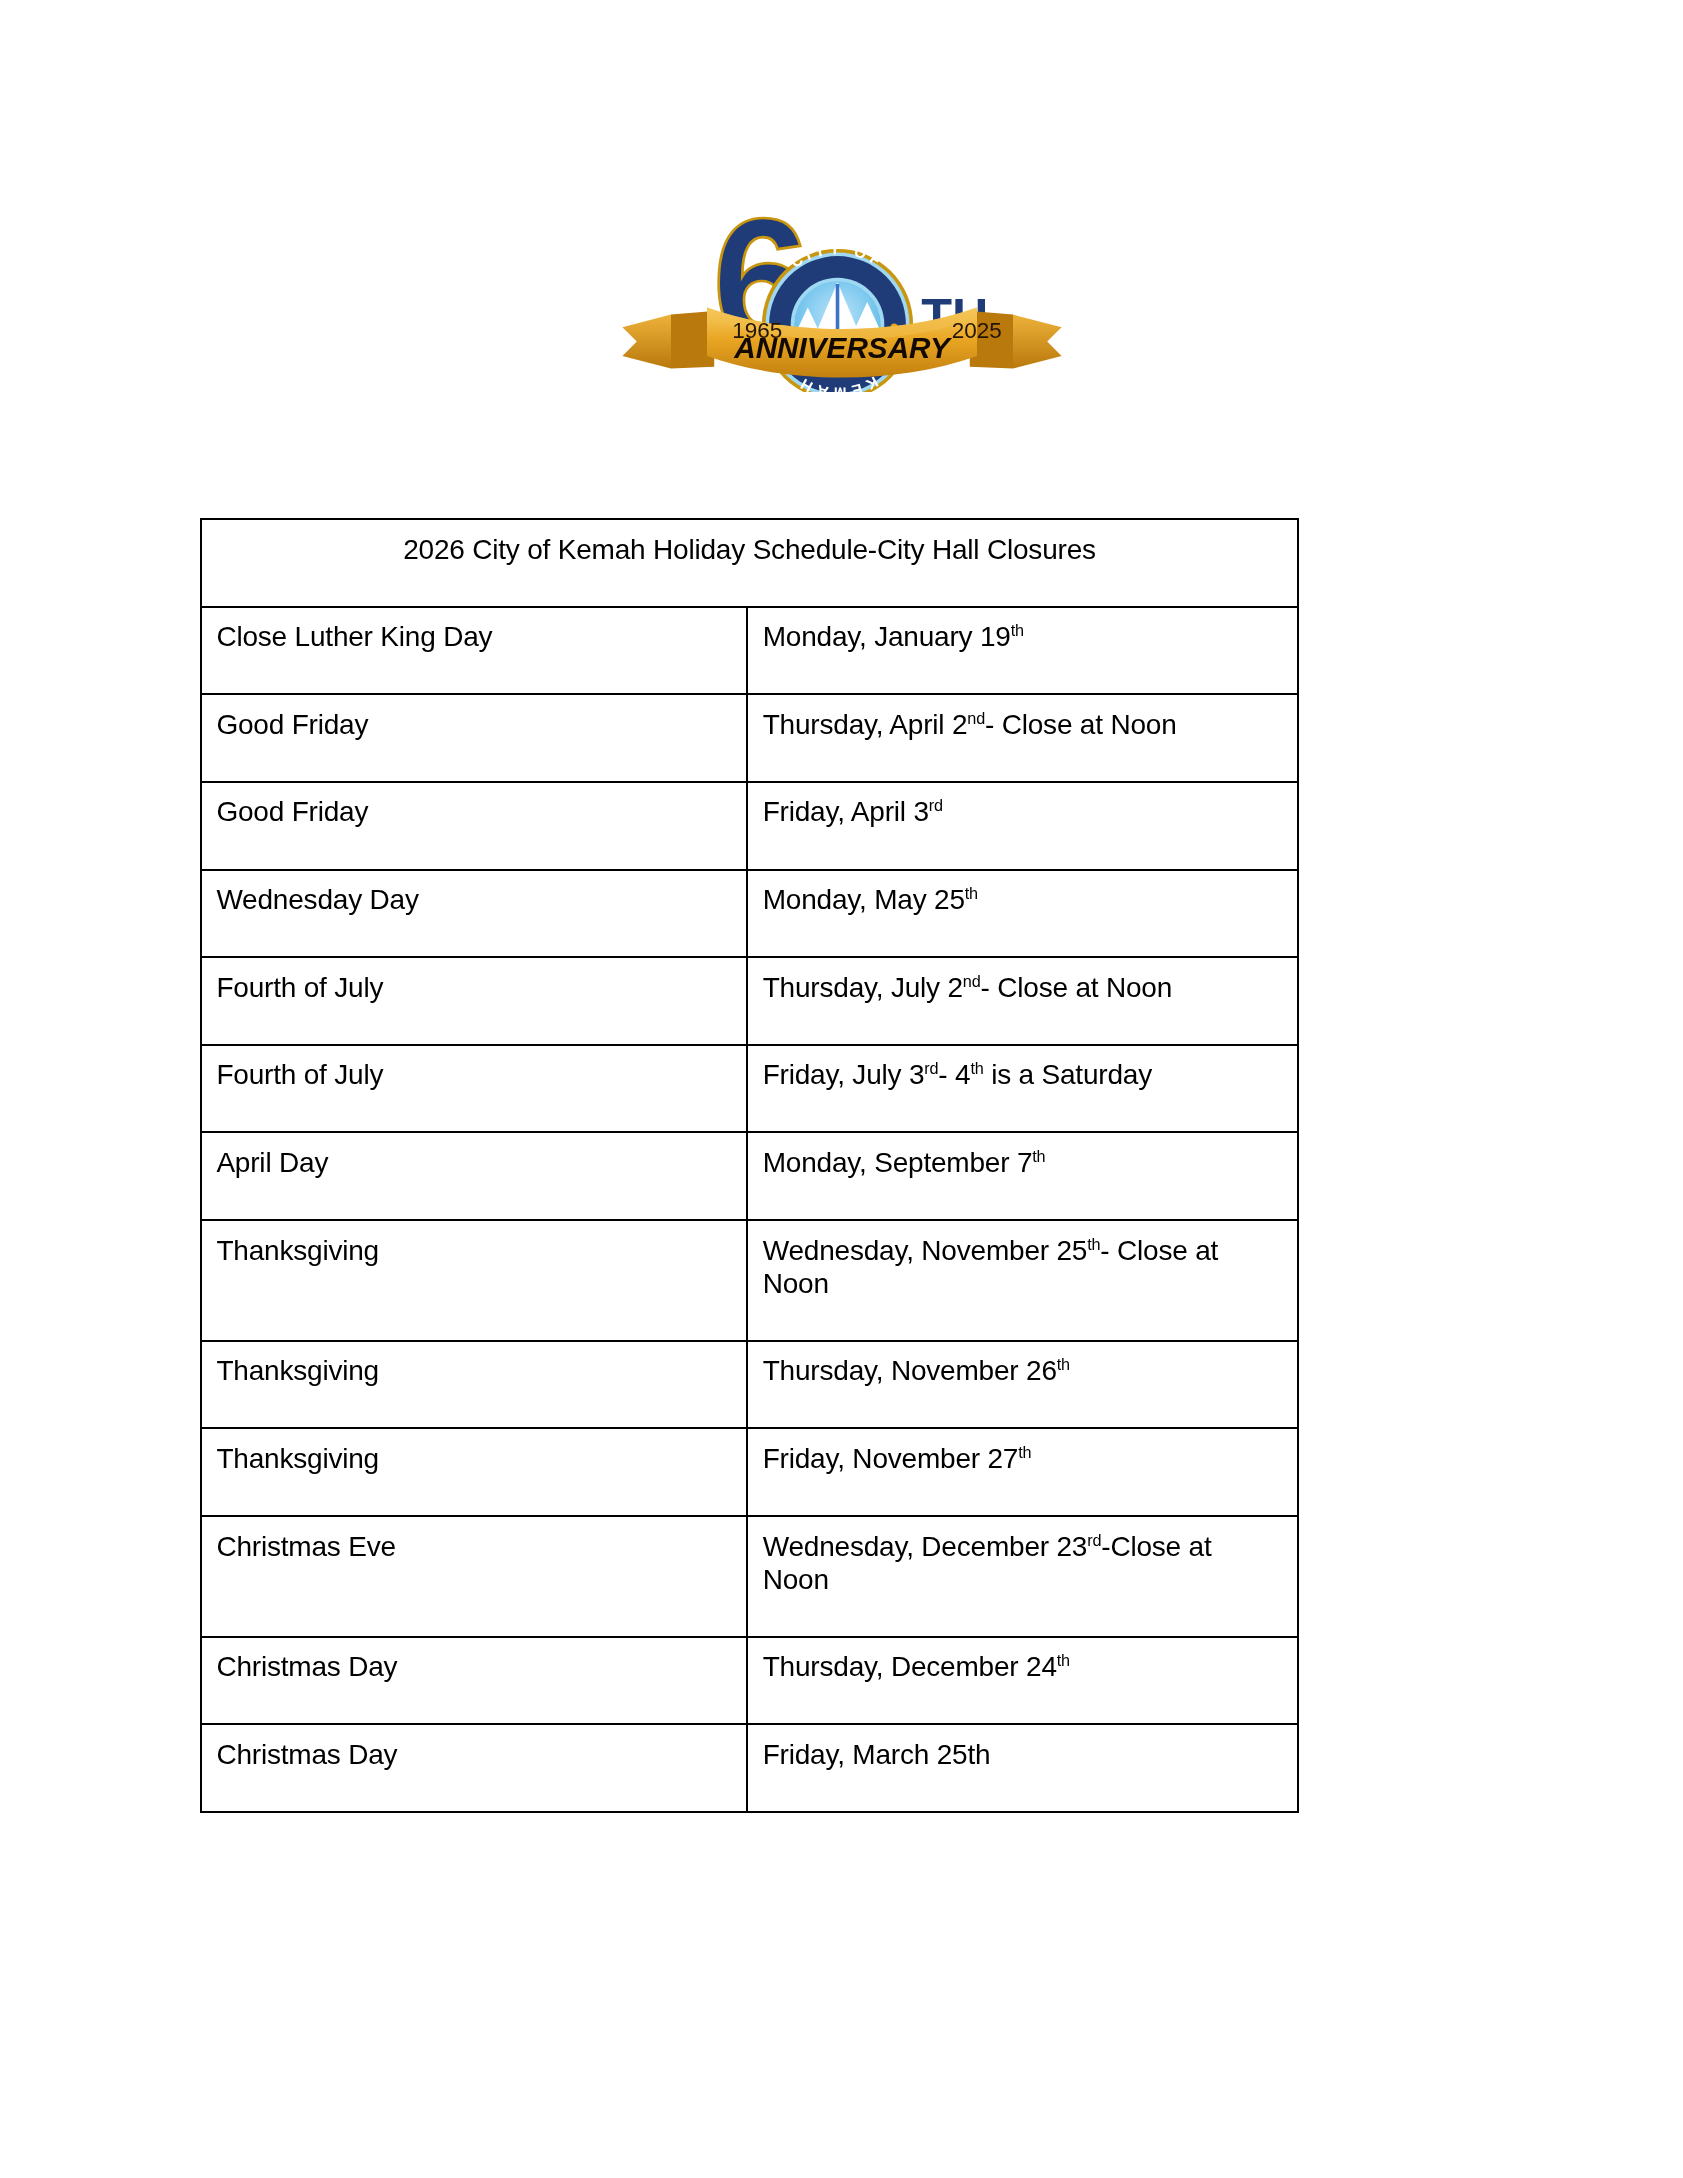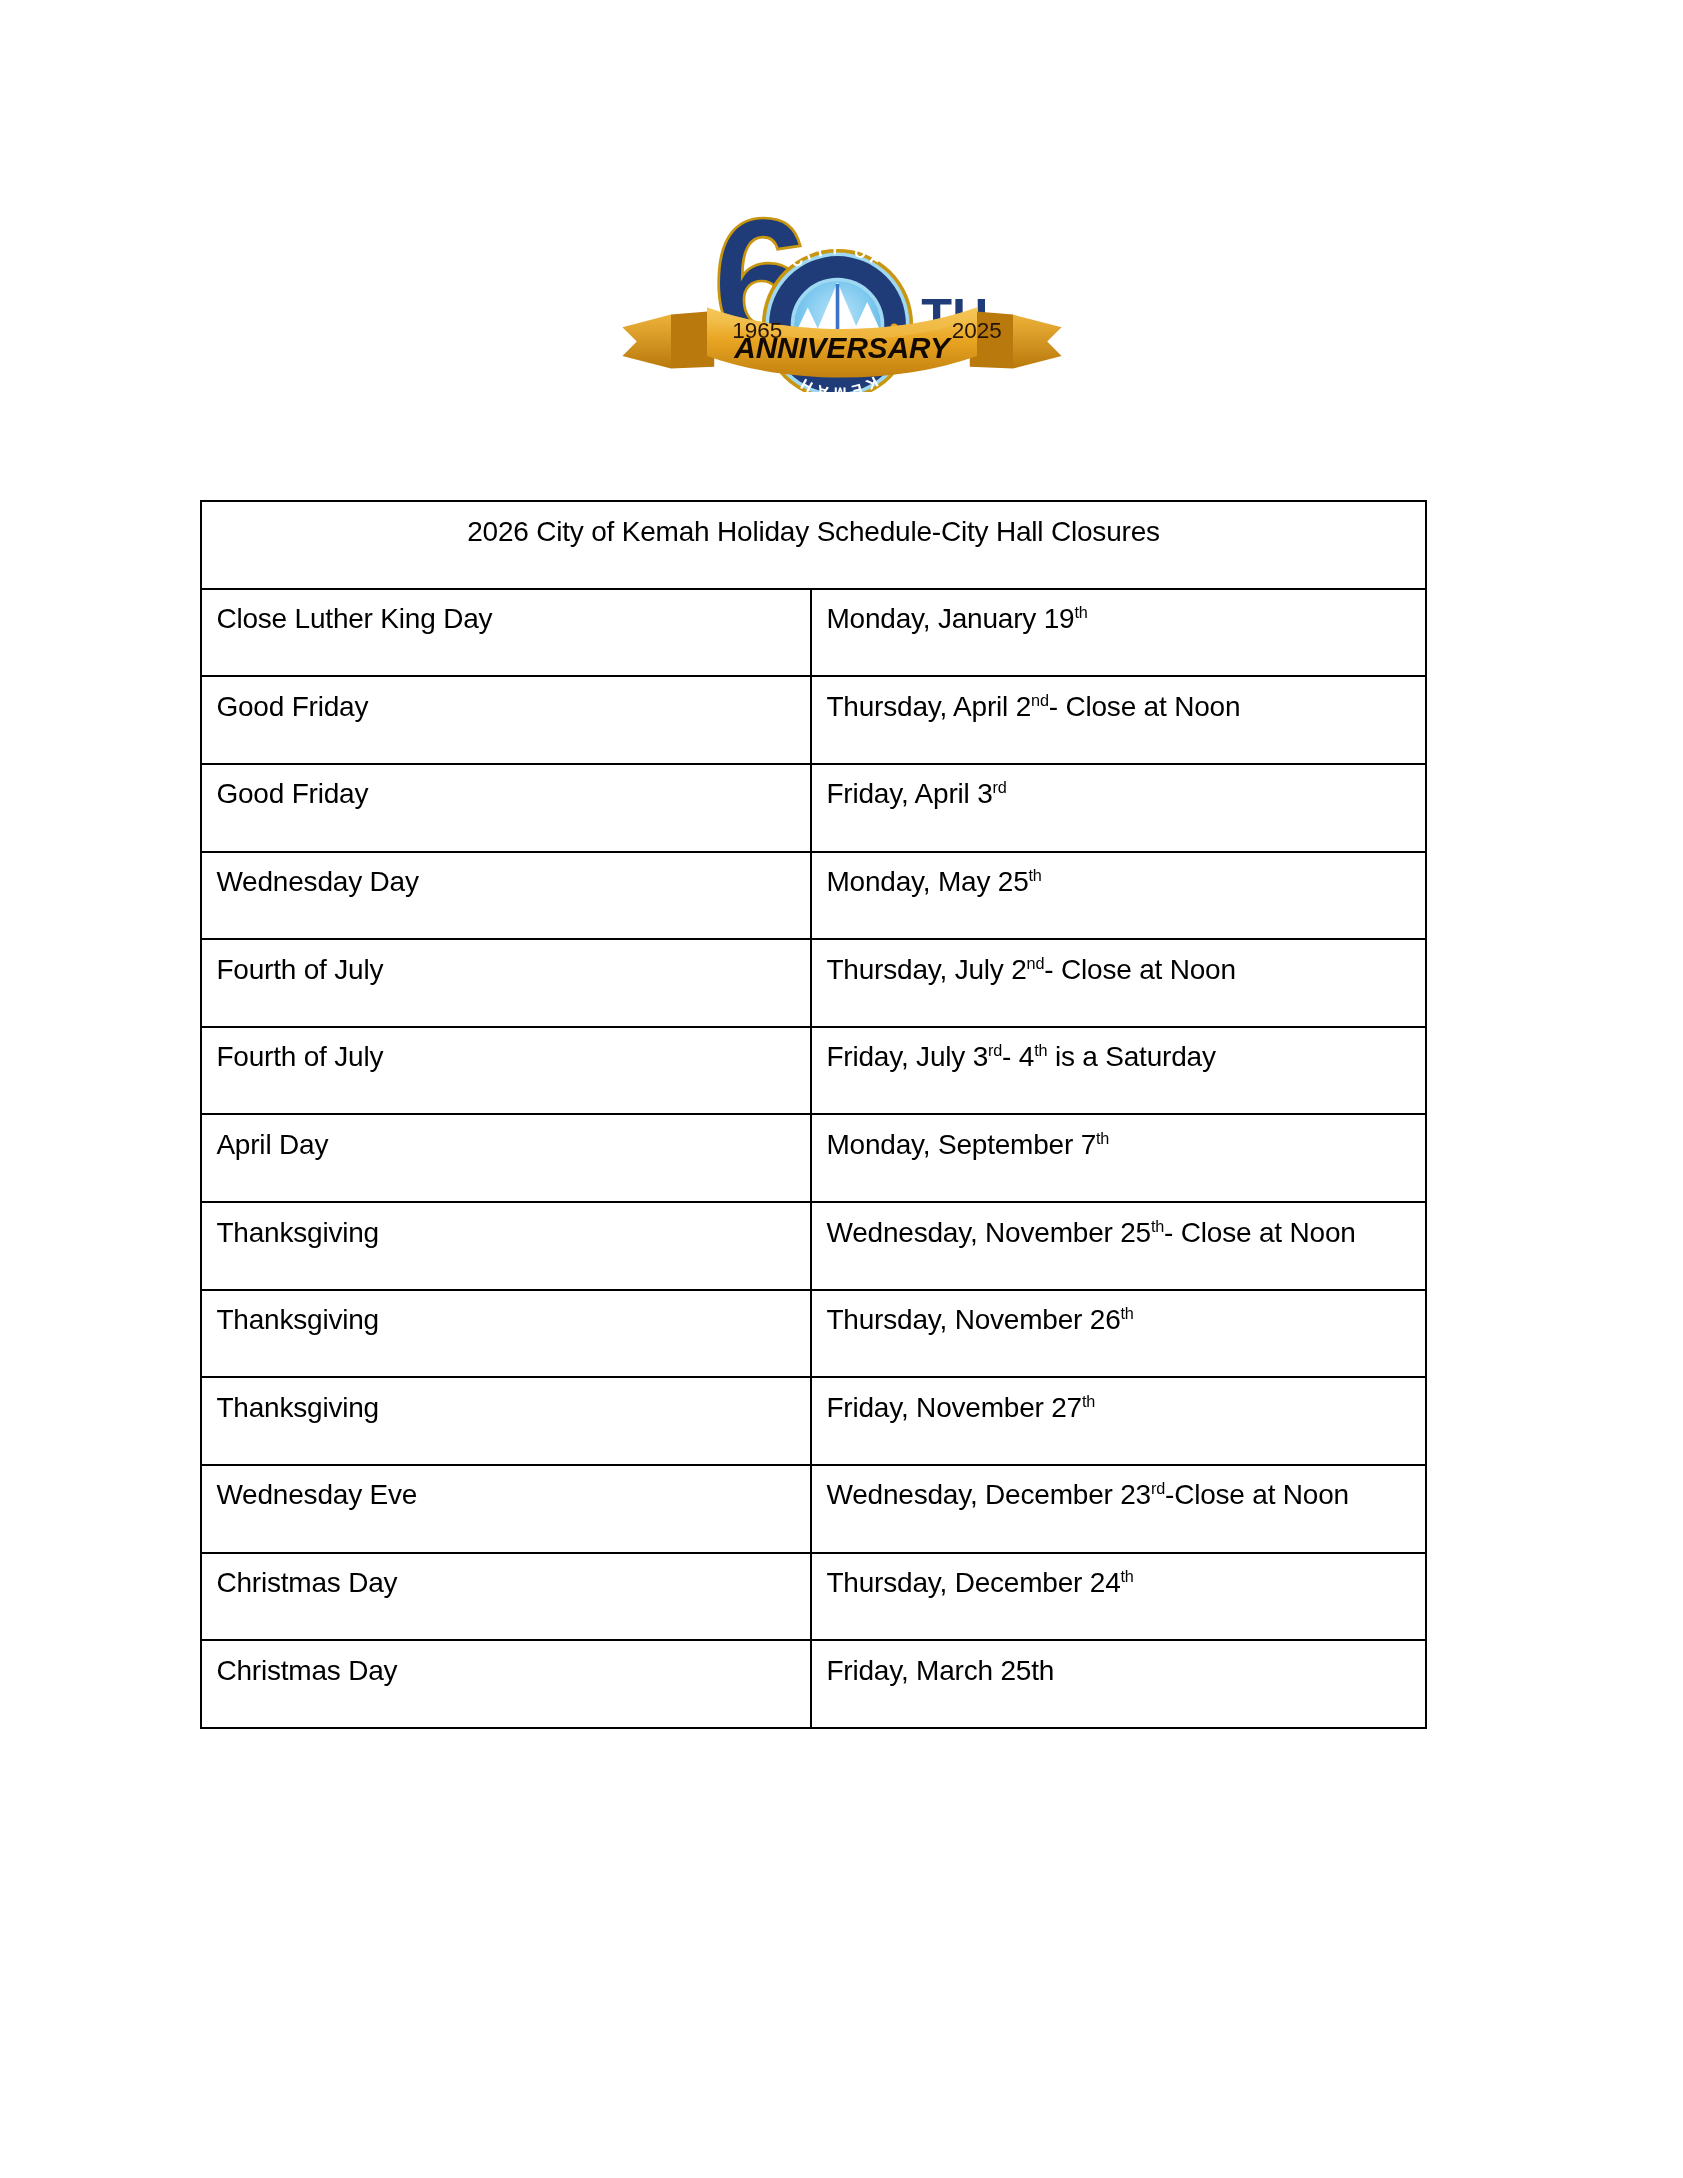--- a/index.html
+++ b/index.html
@@ -31,22 +31,22 @@
   .logo svg {
     display: block;
     width: 468px;
     height: 216px;
   }
 
   
   .doc-wrap {
     position: absolute;
     left: 200px;
-    top: 500px;
-    width: 1227px;
+    top: 518px;
+    width: 1099px;
   }
   table.schedule {
     width: 100%;
     border-collapse: collapse;
     table-layout: fixed;
   }
   table.schedule td {
     border: 2.7px solid #000000;
     vertical-align: top;
     padding: 12.6px 14.4px 40px 14.4px;
@@ -203,21 +203,21 @@
         </tr>
         <tr>
           <td>Thanksgiving</td>
           <td>Thursday, November 26<sup>th</sup></td>
         </tr>
         <tr>
           <td>Thanksgiving</td>
           <td>Friday, November 27<sup>th</sup></td>
         </tr>
         <tr>
-          <td>Wednesday Eve</td>
+          <td>Christmas Eve</td>
           <td>Wednesday, December 23<sup>rd</sup>-Close at Noon</td>
         </tr>
         <tr>
           <td>Christmas Day</td>
           <td>Thursday, December 24<sup>th</sup></td>
         </tr>
         <tr>
           <td>Christmas Day</td>
           <td>Friday, March 25th</td>
         </tr>

